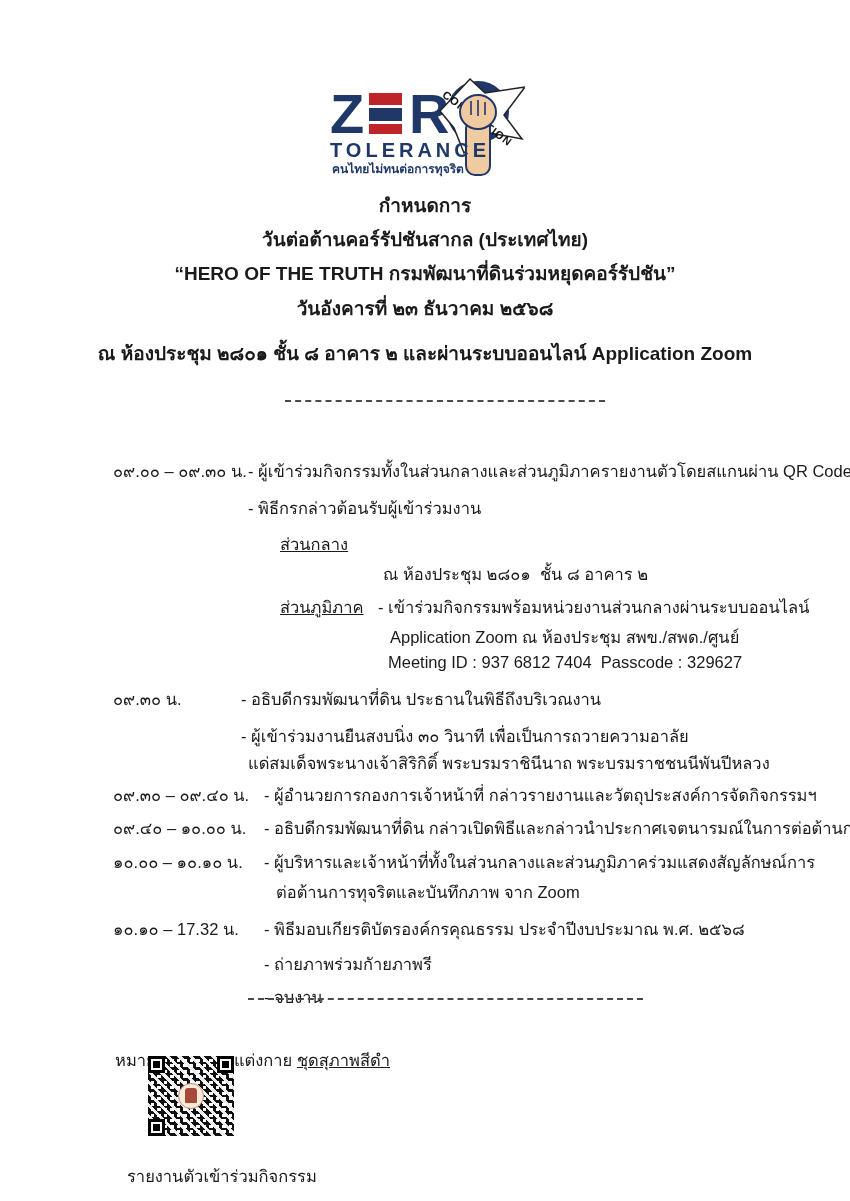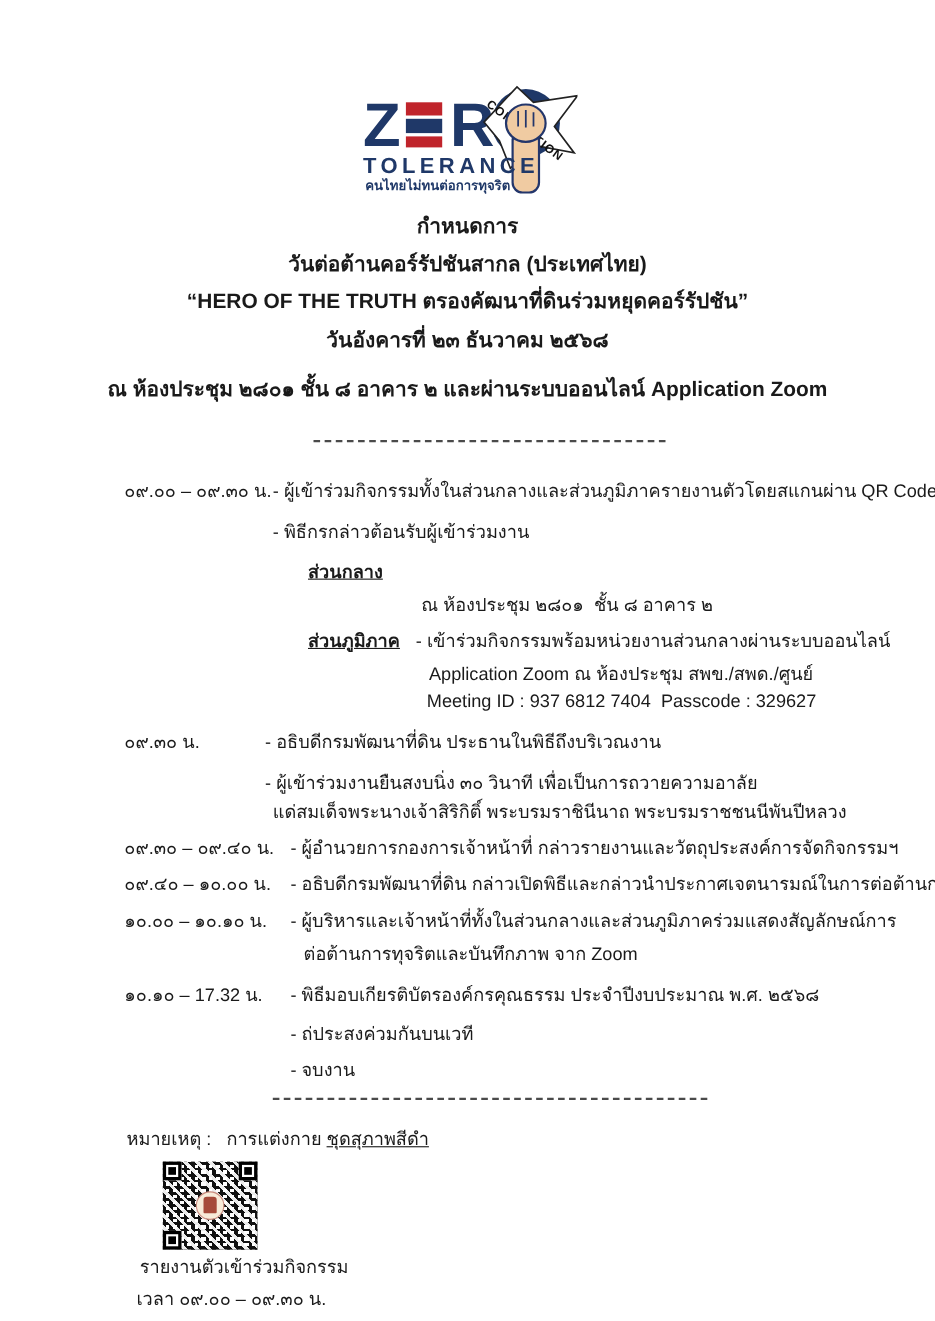--- a/index.html
+++ b/index.html
@@ -1,22 +1,22 @@
 <!DOCTYPE html>
 <html><head>
 <meta charset="utf-8">
 <style>
   html,body{margin:0;padding:0;background:#ffffff;}
   .page{
     position:relative;width:850px;height:1201px;background:#ffffff;overflow:hidden;
     font-family:"Liberation Sans",sans-serif;color:#1a1a1a;
   }
-  .line{position:absolute;font-size:16.5px;white-space:pre;line-height:1.2;}
+  .line{position:absolute;font-size:16.5px;white-space:pre;line-height:1.2;margin-top:24px;}
   .hdr{position:absolute;left:0;width:100%;text-align:center;font-weight:bold;font-size:19px;white-space:pre;}
-  .bold-ul{font-weight:bold;text-decoration:underline;}
+  .bold-ul{font-weight:normal;text-decoration:underline;}
   .ul{text-decoration:underline;}
   .dashed{position:absolute;border-top:2px dashed #4a4a4a;height:0;}
   .logo{position:absolute;left:330px;top:75px;}
   
   .qr{
     position:absolute;left:148px;top:1056px;width:86px;height:80px;background:#fff;
     background-image:
       repeating-linear-gradient(45deg, rgba(255,255,255,0) 0 5px, rgba(255,255,255,.92) 5px 8px),
       repeating-linear-gradient(0deg,#111 0 3px,transparent 3px 6px,#111 6px 8px,transparent 8px 11px),
       repeating-linear-gradient(90deg,#111 0 3px,#fff 3px 6px,#111 6px 9px,#fff 9px 13px);
@@ -55,21 +55,21 @@
       <rect x="136" y="44" width="24" height="56" rx="9" fill="#f0cba2" stroke="#23366b" stroke-width="2"></rect>
       <ellipse cx="148" cy="37" rx="18" ry="17" fill="#f0cba2" stroke="#23366b" stroke-width="2"></ellipse>
       <path d="M141 26 v14 M148 25 v16 M155 27 v13" stroke="#23366b" stroke-width="1.6" fill="none"></path>
     </g>
     <text x="0" y="82" font-family="Liberation Sans, sans-serif" font-size="20" font-weight="bold" letter-spacing="4" fill="#1f3868">TOLERANCE</text>
     <text x="2" y="98" font-size="12" font-weight="bold" fill="#1f3868">คนไทยไม่ทนต่อการทุจริต</text>
   </svg>
 
   <div class="hdr" style="top:190px">กำหนดการ</div>
   <div class="hdr" style="top:224px">วันต่อต้านคอร์รัปชันสากล (ประเทศไทย)</div>
-  <div class="hdr" style="top:258px">“HERO OF THE TRUTH ตรองคัฒนาที่ดินร่วมหยุดคอร์รัปชัน”</div>
+  <div class="hdr" style="top:258px">“HERO OF THE TRUTH กรมพัฒนาที่ดินร่วมหยุดคอร์รัปชัน”</div>
   <div class="hdr" style="top:293px">วันอังคารที่ ๒๓ ธันวาคม ๒๕๖๘</div>
   <div class="hdr" style="top:338px">ณ ห้องประชุม ๒๘๐๑ ชั้น ๘ อาคาร ๒ และผ่านระบบออนไลน์ Application Zoom</div>
 
   <div class="dashed" style="left:285px;top:400px;width:320px"></div>
 
   <div class="line" style="top:438px;left:113px">๐๙.๐๐ – ๐๙.๓๐ น.</div>
   <div class="line" style="top:438px;left:248px">- ผู้เข้าร่วมกิจกรรมทั้งในส่วนกลางและส่วนภูมิภาครายงานตัวโดยสแกนผ่าน QR Code</div>
   <div class="line" style="top:475px;left:248px">- พิธีกรกล่าวต้อนรับผู้เข้าร่วมงาน</div>
 
   <div class="line bold-ul" style="top:511px;left:280px">ส่วนกลาง</div>
@@ -90,21 +90,21 @@
 
   <div class="line" style="top:795px;left:113px">๐๙.๔๐ – ๑๐.๐๐ น.</div>
   <div class="line" style="top:795px;left:264px">- อธิบดีกรมพัฒนาที่ดิน กล่าวเปิดพิธีและกล่าวนำประกาศเจตนารมณ์ในการต่อต้านการทุจริต</div>
 
   <div class="line" style="top:829px;left:113px">๑๐.๐๐ – ๑๐.๑๐ น.</div>
   <div class="line" style="top:829px;left:264px">- ผู้บริหารและเจ้าหน้าที่ทั้งในส่วนกลางและส่วนภูมิภาคร่วมแสดงสัญลักษณ์การ</div>
   <div class="line" style="top:859px;left:276px">ต่อต้านการทุจริตและบันทึกภาพ จาก Zoom</div>
 
   <div class="line" style="top:896px;left:113px">๑๐.๑๐ – 17.32 น.</div>
   <div class="line" style="top:896px;left:264px">- พิธีมอบเกียรติบัตรองค์กรคุณธรรม ประจำปีงบประมาณ พ.ศ. ๒๕๖๘</div>
-  <div class="line" style="top:931px;left:264px">- ถ่ประสงค่วมกันบนเวที</div>
+  <div class="line" style="top:931px;left:264px">- ถ่ายภาพร่วมกัายภาพรี</div>
   <div class="line" style="top:964px;left:264px">- จบงาน</div>
 
   <div class="dashed" style="left:248px;top:998px;width:395px"></div>
 
   <div class="line" style="top:1027px;left:115px"><span>หมายเหตุ :   การแต่งกาย </span><span class="ul">ชุดสุภาพสีดำ</span></div>
 
   <div class="qr">
     <div class="finder tl"></div>
     <div class="finder tr"></div>
     <div class="finder bl"></div>

